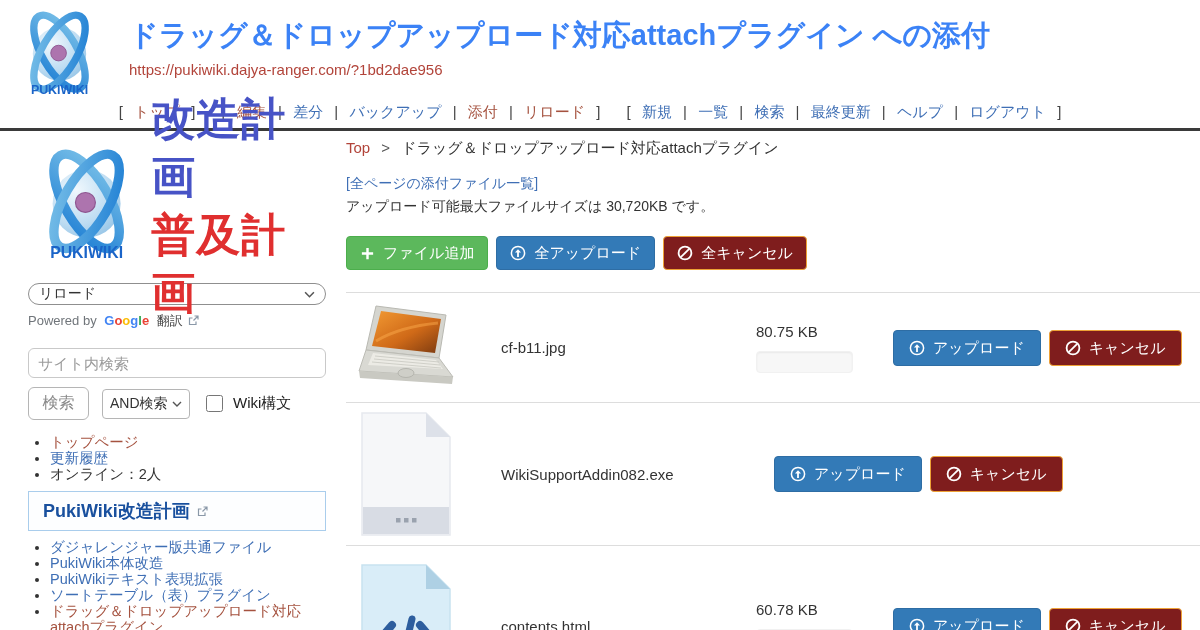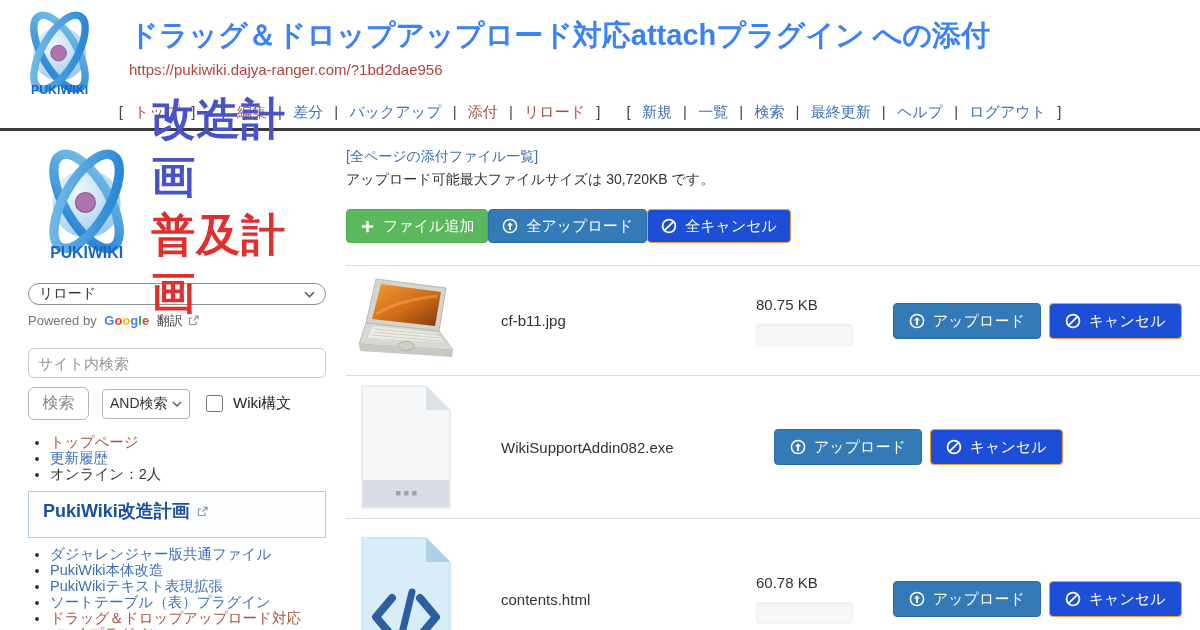--- a/index.html
+++ b/index.html
@@ -52,38 +52,38 @@
       font-size:14px;color:#333;cursor:pointer;background:#fff;}
   .wiki-check{margin-left:16px;width:17px;height:17px;}
   .wiki-label{margin-left:7px;font-size:15px;color:#222;}
 
   ul.side-list{margin:14px 0 0 0;padding-left:22px;font-size:14.5px;line-height:16px;}
   ul.side-list li{margin:0 0 0 0;padding:0;}
   ul.side-list a{text-decoration:none;}
   .plain{color:#333;}
 
   .side-box{margin-top:9px;width:298px;box-sizing:border-box;border:1px solid #a9cdec;background:#fdfeff;
-      padding:7px 0 14px 14px;}
+      padding:7px 0 7px 14px;}
   .side-box a{font-size:18px;font-weight:bold;color:#19509e;text-decoration:none;}
 
   
   .breadcrumb{margin-top:8px;font-size:15px;color:#333;}
   .breadcrumb a{color:#b2443a;text-decoration:none;}
   .breadcrumb .sep{margin:0 7px;color:#555;}
   .attach-list-link{display:inline-block;margin-top:17px;font-size:14px;color:#3f6fb5;text-decoration:none;}
   .maxsize{margin-top:5px;font-size:14px;color:#333;}
 
   .btn{display:inline-flex;align-items:center;gap:8px;color:#fff;font-size:15px;line-height:18px;
       padding:7px 13px;border-radius:4px;border:1px solid transparent;cursor:pointer;
       font-family:"Liberation Sans",sans-serif;}
   .btn svg{display:block;}
   .btn-green{background:#5cb85c;border-color:#4cae4c;}
   .btn-blue{background:#337ab7;border-color:#2e6da4;}
-  .btn-orange{background:#1d4ed8;border-color:#eea236;justify-content:center;}
-  .toolbar{margin-top:20px;display:flex;}
+  .btn-orange{background:#7f1d1d;border-color:#eea236;justify-content:center;}
+  .toolbar{margin-top:20px;display:flex;gap:8px;}
 
   .files{margin-top:22px;}
   .file-row{display:flex;align-items:center;border-top:1px solid #ddd;}
   .row-1{min-height:109px;}
   .row-2{min-height:142px;}
   .row-3{min-height:160px;}
   .col-icon{flex:0 0 155px;padding-left:10px;box-sizing:border-box;display:flex;align-items:center;}
   .col-name{flex:0 0 255px;font-size:15px;color:#333;}
   .col-size{flex:0 0 119px;}
   .size-text{font-size:15px;color:#333;}
@@ -242,20 +242,25 @@
         <li><a href="#" class="lk-blue">PukiWiki本体改造</a></li>
         <li><a href="#" class="lk-blue">PukiWikiテキスト表現拡張</a></li>
         <li><a href="#" class="lk-blue">ソートテーブル（表）プラグイン</a></li>
         <li><a href="#" class="lk-brown">ドラッグ＆ドロップアップロード対応attachプラグイン</a></li>
 
       </ul>
     </div>
 
     <div class="main">
 
+      <div class="breadcrumb">
+        <a href="#">Top</a>
+        <span class="sep">&gt;</span>
+        <span>ドラッグ＆ドロップアップロード対応attachプラグイン</span>
+      </div>
 
       <a href="#" class="attach-list-link">[全ページの添付ファイル一覧]</a>
       <div class="maxsize">アップロード可能最大ファイルサイズは 30,720KB です。</div>
 
       <div class="toolbar">
         <button class="btn btn-green">
           <svg width="15" height="15" viewBox="0 0 16 16">
             <path d="M8 2v12M2 8h12" stroke="#fff" stroke-width="2.6"></path>
           </svg>
           <span>ファイル追加</span>

